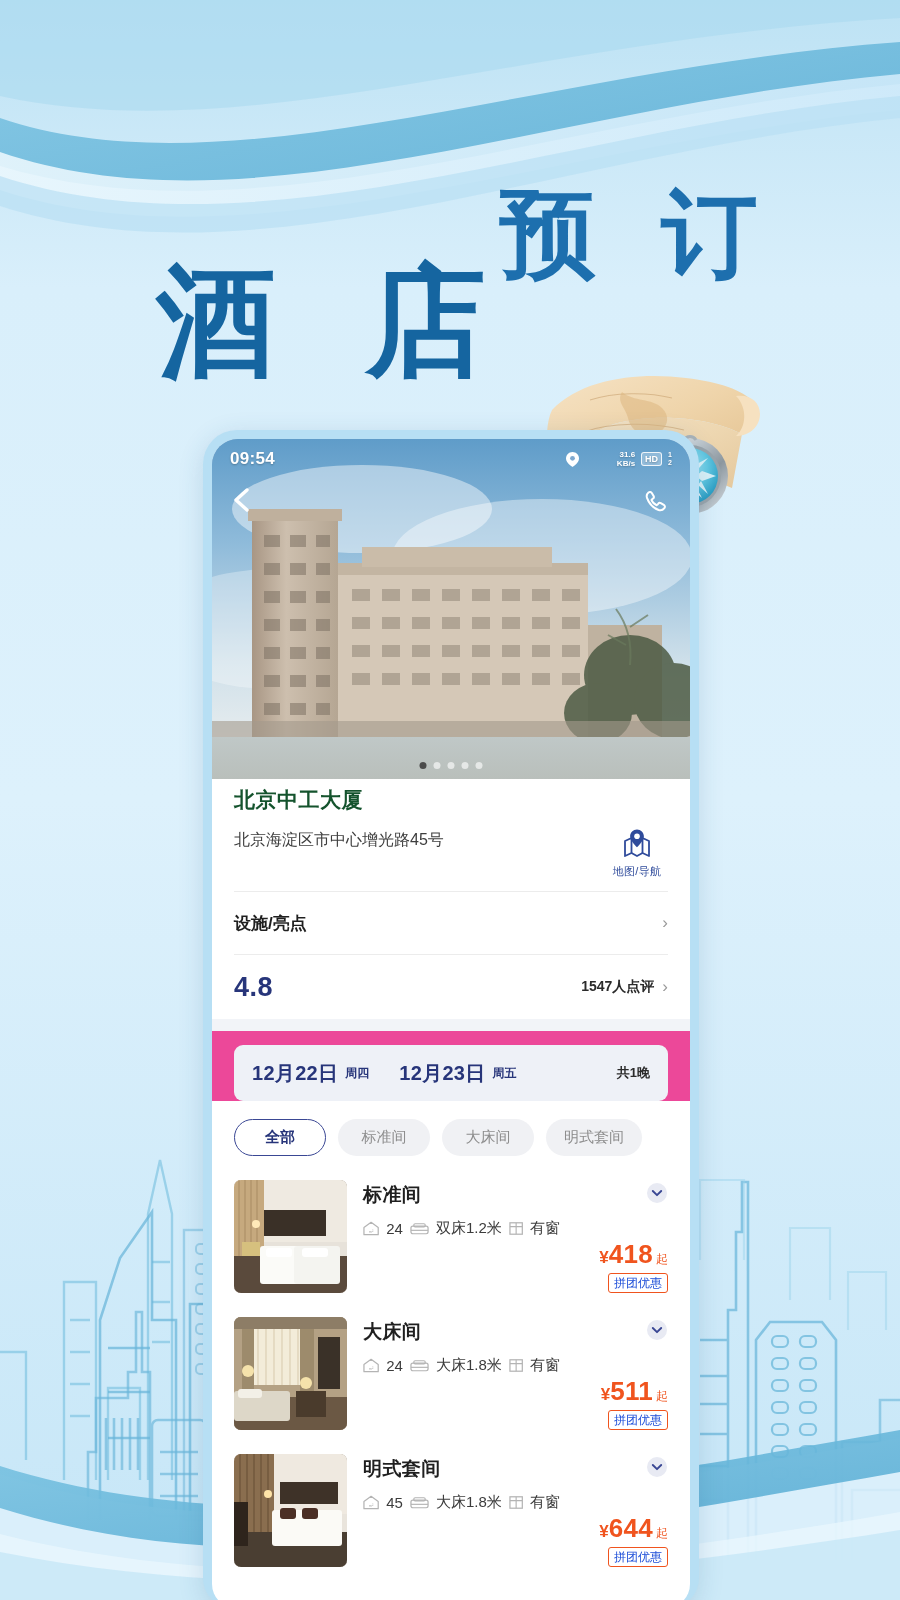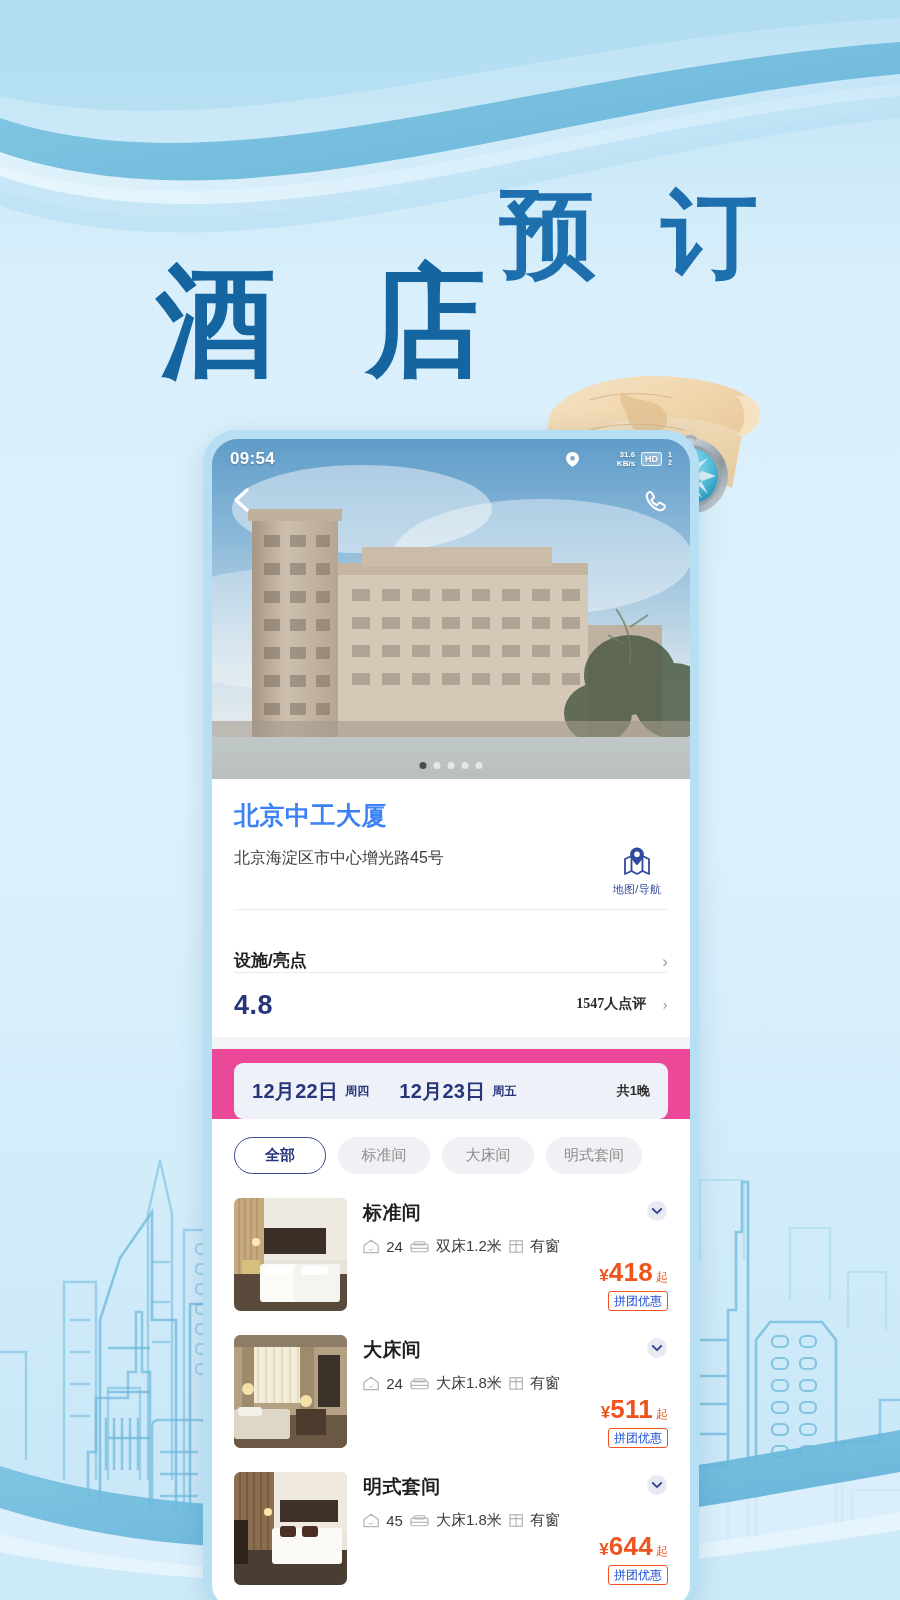--- a/index.html
+++ b/index.html
@@ -103,35 +103,35 @@
   }
   .dots {
     position: absolute; left: 50%; transform: translateX(-50%);
     bottom: 10px; display: flex; gap: 7px; z-index: 4;
   }
   .dot { width: 7px; height: 7px; border-radius: 50%; background: rgba(255,255,255,.62); }
   .dot.on { background: #4b4b4b; }
 
   
   .info-card { background: #fff; padding: 0 22px; }
-  .hotel-name { font-size: 25px; font-weight: 700; color: #3b82f6; padding-top: 20px; letter-spacing: .5px; }
+  .hotel-name { font-size: 21px; font-weight: 700; color: #14532d; padding-top: 7px; letter-spacing: .5px; }
   .addr-row { display: flex; align-items: flex-start; justify-content: space-between; padding: 14px 0 12px; }
   .addr-text { font-size: 16px; color: #3d3d3d; line-height: 1.5; max-width: 330px; }
   .mapnav { text-align: center; width: 62px; flex: none; cursor: pointer; }
   .mapnav-label { font-size: 11px; color: #2f4b9b; margin-top: 2px; letter-spacing: .3px; }
   .divider { height: 1px; background: #ececec; }
   .row-link {
-    display: flex; align-items: flex-end; justify-content: space-between;
+    display: flex; align-items: center; justify-content: space-between;
     height: 62px; cursor: pointer;
   }
   .row-title { font-size: 17px; font-weight: 700; color: #1f1f1f; }
   .chev { color: #9a9a9a; font-size: 17px; font-weight: 400; }
   .rating-row { display: flex; align-items: center; justify-content: space-between; height: 64px; cursor: pointer; }
   .rating-val { font-size: 27px; font-weight: 700; color: #27357a; letter-spacing: .5px; }
-  .rating-right { display: flex; align-items: flex-start; gap: 16px; font-family: Liberation Serif, serif; }
+  .rating-right { display: flex; align-items: center; gap: 8px; }
   .rating-cnt { font-size: 14px; font-weight: 700; color: #2b2b2b; }
 
   .gap { height: 12px; background: #f2f4f8; }
 
   
   .dates-wrap { background: #ec4899; padding: 14px 22px 0; }
   .dates {
     background: #eef1f7; border-radius: 9px;
     height: 56px; display: flex; align-items: center;
     padding: 0 18px; gap: 7px;

